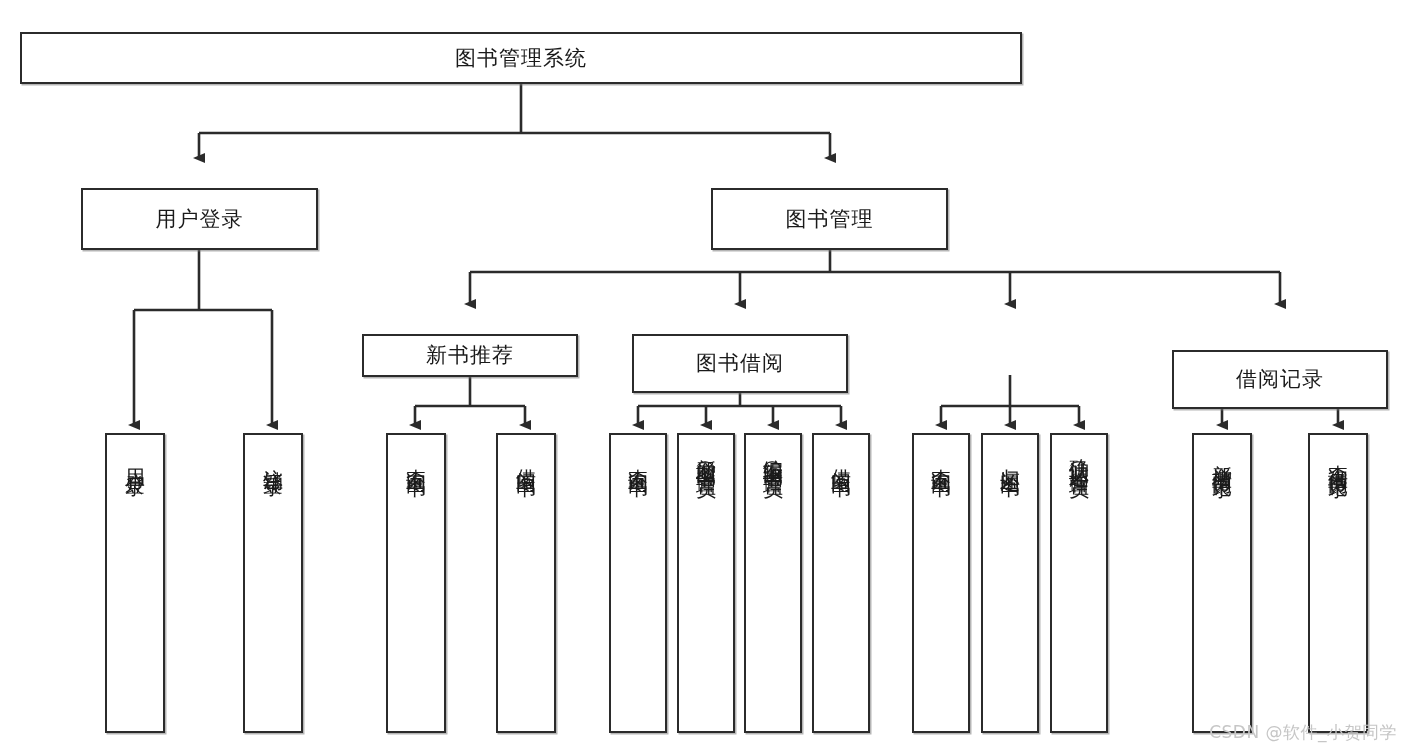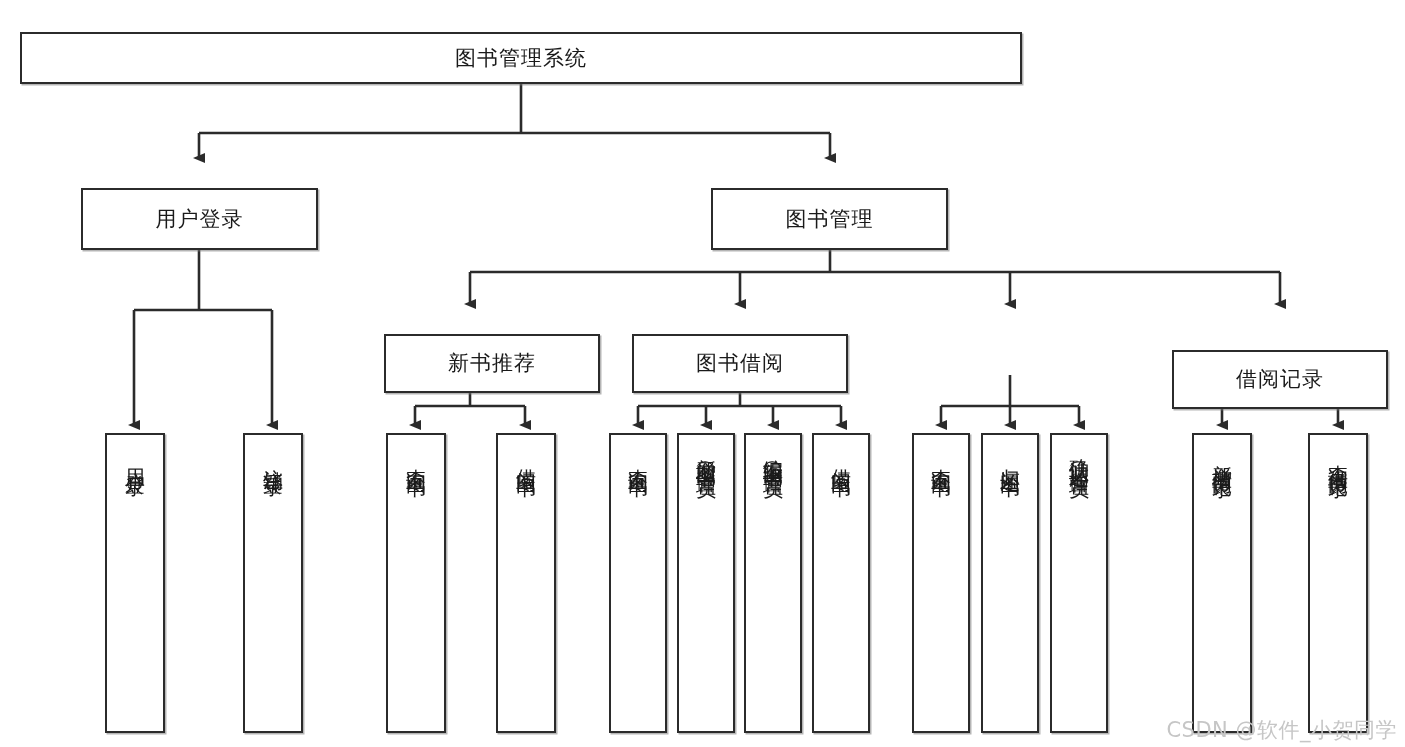--- a/index.html
+++ b/index.html
@@ -58,21 +58,21 @@
     white-space: normal;
     max-height: 280px;
   }
   .node.vert.tall .label {
     max-height: 290px;
   }
   .watermark {
     position: absolute;
     right: 8px;
     bottom: 3px;
-    font-size: 21px;
+    font-size: 17px;
     color: #c6c6c6;
     letter-spacing: 0.5px;
     white-space: nowrap;
   }
 </style>
 </head>
 <body>
 
 <div id="canvas">
 
@@ -130,21 +130,21 @@
     <span class="label">图书管理系统</span>
   </div>
 
   <div class="node horiz" style="left:81px; top:170px; width:237px; height:62px;">
     <span class="label">用户登录</span>
   </div>
   <div class="node horiz" style="left:711px; top:170px; width:237px; height:62px;justify-content:center;">
     <span class="label">图书管理</span>
   </div>
 
-  <div class="node horiz" style="left:384px; top:316px; width:216px; height:59px;">
+  <div class="node horiz" style="left:362px; top:316px; width:216px; height:43px;">
     <span class="label">新书推荐</span>
   </div>
   <div class="node horiz" style="left:632px; top:316px; width:216px; height:59px;">
     <span class="label">图书借阅</span>
   </div>
   <div class="node horiz" style="left:1172px; top:332px; width:216px; height:59px;">
     <span class="label">借阅记录</span>
   </div>
 
   <div class="node vert" style="left:105px; top:433px; width:60px; height:300px;">

